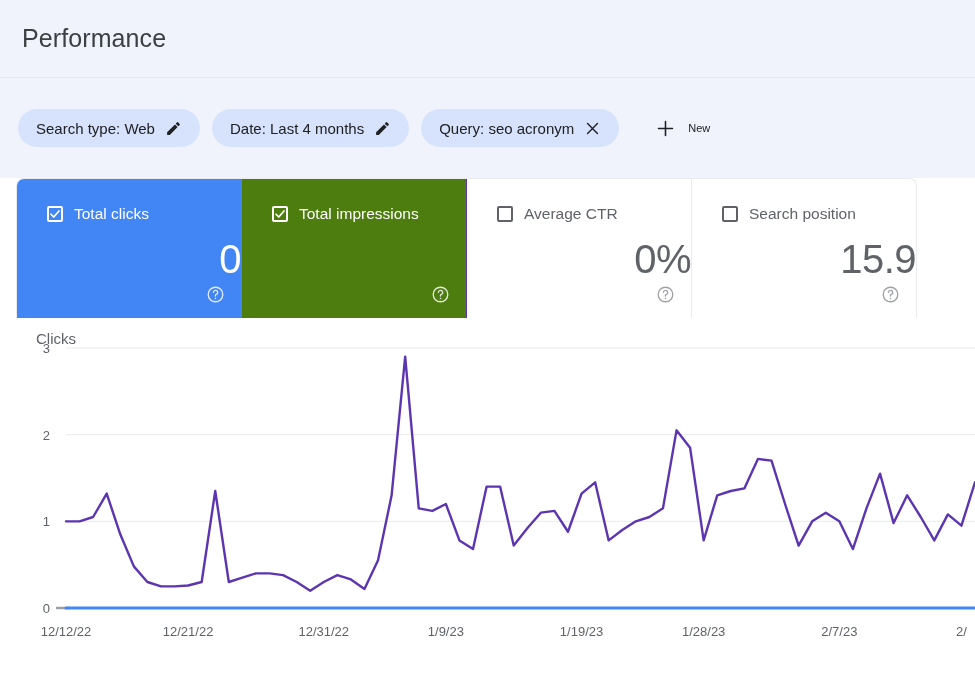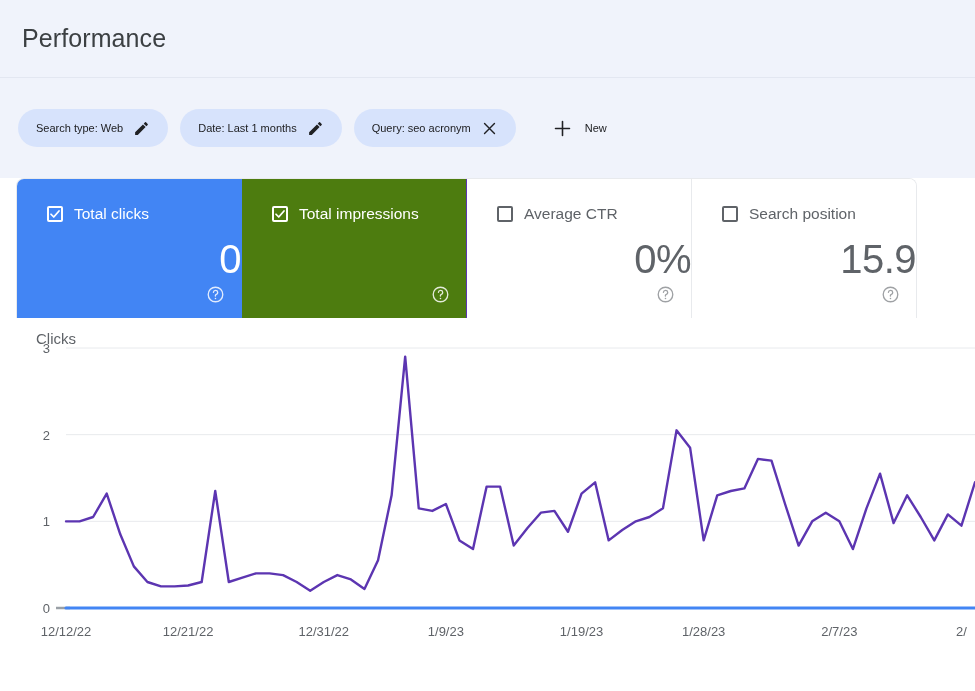--- a/index.html
+++ b/index.html
@@ -28,21 +28,21 @@
   .filterbar {
     height: 100px;
     background: #f0f3fb;
     display: flex; align-items: center;
     padding-left: 18px; gap: 12px;
   }
   .chip {
     display: inline-flex; align-items: center; gap: 10px;
     height: 38px; padding: 0 18px;
     background: #d7e3fc; border-radius: 19px;
-    font-size: 11px; color: #202124; white-space: nowrap;
+    font-size: 15px; color: #202124; white-space: nowrap;
     cursor: pointer;
   }
   .chip-icon { display: inline-flex; align-items: center; line-height: 0; }
   .new-btn {
     display: inline-flex; align-items: center; gap: 12px;
     margin-left: 14px; padding: 6px 10px;
     font-size: 11px; color: #202124; cursor: pointer;
     background: transparent; border: none;
     font-family: inherit;
   }
@@ -129,21 +129,21 @@
     <div class="chip">
       <span>Search type: Web</span>
       <span class="chip-icon">
         <svg width="17" height="17" viewBox="0 0 24 24" fill="#202124">
           <path d="M3 17.25V21h3.75L17.81 9.94l-3.75-3.75L3 17.25zM20.71 7.04a1 1 0 0 0 0-1.41l-2.34-2.34a1 1 0 0 0-1.41 0l-1.83 1.83 3.75 3.75 1.83-1.83z"></path>
         </svg>
       </span>
     </div>
 
     <div class="chip">
-      <span>Date: Last 1 months</span>
+      <span>Date: Last 4 months</span>
       <span class="chip-icon">
         <svg width="17" height="17" viewBox="0 0 24 24" fill="#202124">
           <path d="M3 17.25V21h3.75L17.81 9.94l-3.75-3.75L3 17.25zM20.71 7.04a1 1 0 0 0 0-1.41l-2.34-2.34a1 1 0 0 0-1.41 0l-1.83 1.83 3.75 3.75 1.83-1.83z"></path>
         </svg>
       </span>
     </div>
 
     <div class="chip">
       <span>Query: seo acronym</span>
       <span class="chip-icon">

